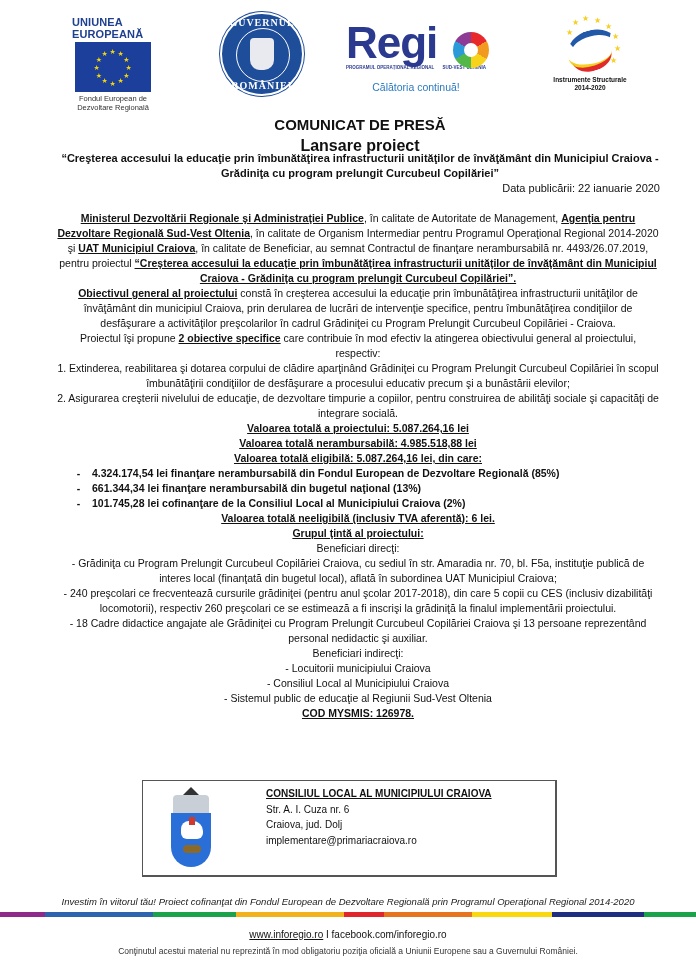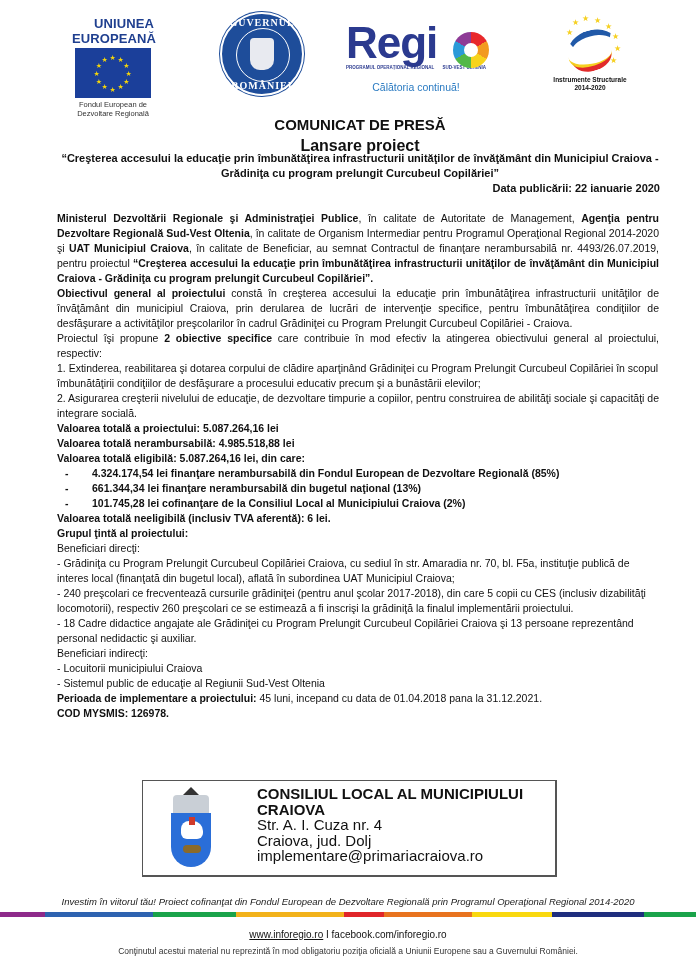--- a/index.html
+++ b/index.html
@@ -2,21 +2,21 @@
 <html><head>
 <meta charset="utf-8">
 <style>
   html, body { margin:0; padding:0; background:#fff; }
   body { width:696px; height:960px; position:relative; overflow:hidden;
          font-family:"Liberation Sans", sans-serif; color:#111; }
   .logos { position:absolute; top:0; left:0; width:696px; height:108px; }
   .logo { position:absolute; }
   
   .eu { left:72px; top:16px; width:82px; }
-  .eu-top { font-size:13px; color:#1f3f8f; text-align:right; font-weight:bold; letter-spacing:0.1px; }
+  .eu-top { font-size:11px; color:#1f3f8f; text-align:left; font-weight:bold; letter-spacing:0.1px; }
   .eu-flag { width:76px; height:50px; margin:2px auto 0; background:#1b3f9a; position:relative; }
   .eu-star { position:absolute; color:#f5d60a; font-size:7px; line-height:7px; }
   .eu-bot { font-size:7.5px; color:#333; text-align:center; line-height:9px; margin-top:2px; }
   
   .gov { left:220px; top:12px; width:80px; height:80px; border-radius:50%; background:#1e4d9a; border:2px solid #fff; box-shadow:0 0 0 1px #1e4d9a; }
   .gov-inner { position:absolute; left:14px; top:14px; width:52px; height:52px; border-radius:50%; border:1.5px solid #fff; }
   .gov-text-top, .gov-text-bot { position:absolute; width:100%; text-align:center; color:#fff; font-family:"Liberation Serif", serif; font-size:10px; font-weight:bold; letter-spacing:1px; }
   .gov-text-top { top:3px; }
   .gov-text-bot { bottom:3px; }
   .gov-eagle { position:absolute; left:28px; top:24px; width:24px; height:32px; background:#e8eaf0; border-radius:4px 4px 10px 10px; }
@@ -35,40 +35,40 @@
   .instr-art .arc2 { position:absolute; left:6px; top:24px; width:44px; height:26px; border-radius:50%; border-bottom:6px solid #f6d020; transform:rotate(-10deg); }
   .instr-art .arc3 { position:absolute; left:10px; top:30px; width:40px; height:22px; border-radius:50%; border-bottom:5px solid #e12b2b; transform:rotate(-18deg); }
   .instr-star { position:absolute; color:#f6d020; font-size:8px; }
   .instr-t { font-size:6.5px; font-weight:bold; text-align:center; color:#111; line-height:8px; margin-top:6px; }
 
   
   .hdr { position:absolute; left:60px; width:600px; text-align:center; font-weight:bold; }
   .title { top:116px; font-size:15px; }
   .sub { top:137px; font-size:16px; }
   .ptitle { top:151px; font-size:11px; line-height:15px; }
-  .pubdate { position:absolute; top:182px; right:36px; font-size:11px; font-weight:bold; }
+  .pubdate { position:absolute; top:182px; right:36px; font-size:11px; font-weight:normal; }
 
   
   .body { position:absolute; left:57px; top:211px; width:602px; font-size:10.5px; line-height:15px; }
-  .body p { margin:0; }
+  .body p { margin:0;text-align:center; }
   .j { text-align:justify; }
-  .b { font-weight:bold; }
+  .b { font-weight:bold;text-decoration:underline; }
   .bullet { padding-left:8px; font-weight:bold; display:flex; }
   .bullet .dash { width:27px; flex:none; }
 
   
   .contact { position:absolute; left:142px; top:780px; width:412px; height:94px; border:1px solid #555; border-right-width:2px; border-bottom-width:2px; }
   .crest { position:absolute; left:26px; top:6px; width:44px; height:84px; }
   .crown { position:absolute; left:4px; top:8px; width:36px; height:18px; background:#c9cfd6; border-radius:4px 4px 0 0; }
   .crown-top { position:absolute; left:12px; top:0; width:20px; height:10px; background:#333; clip-path:polygon(50% 0,100% 100%,0 100%); }
   .shield { position:absolute; left:2px; top:26px; width:40px; height:54px; background:#2a6ed8; border-radius:0 0 20px 20px; }
   .horse { position:absolute; left:10px; top:8px; width:22px; height:18px; background:#fff; border-radius:8px 10px 6px 6px; }
   .rider { position:absolute; left:18px; top:4px; width:6px; height:8px; background:#d03a2b; }
   .dragon { position:absolute; left:12px; top:32px; width:18px; height:8px; background:#8a6a2a; border-radius:4px; }
-  .cinfo { position:absolute; left:114px; top:5px; font-size:15px; line-height:15.5px; }
+  .cinfo { position:absolute; left:123px; top:5px; font-size:10px; line-height:15.5px; }
   .cinfo a { color:#1a3ad6; text-decoration:underline; }
 
   
   .slogan { position:absolute; left:0; top:896px; width:696px; text-align:center; font-size:9.5px; font-style:italic; color:#222; }
   .stripe { position:absolute; left:0; top:912px; width:696px; height:5px; display:flex; }
   .stripe span { height:5px; display:block; }
   .links { position:absolute; top:929px; left:0; width:696px; text-align:center; font-size:10px; color:#111; }
   .links a { color:#111; text-decoration:underline; }
   .disclaimer { position:absolute; top:946px; left:0; width:696px; text-align:center; font-size:8.5px; color:#333; }
 </style>
@@ -163,38 +163,38 @@
       <span>101.745,28 lei cofinanţare de la Consiliul Local al Municipiului Craiova (2%)</span>
     </p>
   <p class="b">Valoarea totală neeligibilă (inclusiv TVA aferentă): 6 lei.</p>
   <p class="b">Grupul ţintă al proiectului:</p>
   <p>Beneficiari direcţi:</p>
   <p>- Grădiniţa cu Program Prelungit Curcubeul Copilăriei Craiova, cu sediul în str. Amaradia nr. 70, bl. F5a, instituţie publică de interes local (finanţată din bugetul local), aflată în subordinea UAT Municipiul Craiova;</p>
   <p>- 240 preşcolari ce frecventează cursurile grădiniţei (pentru anul şcolar 2017-2018), din care 5 copii cu CES (inclusiv dizabilităţi locomotorii), respectiv 260 preşcolari ce se estimează a fi inscrişi la grădiniţă la finalul implementării proiectului.</p>
   <p>- 18 Cadre didactice angajate ale Grădiniţei cu Program Prelungit Curcubeul Copilăriei Craiova şi 13 persoane reprezentând personal nedidactic şi auxiliar.</p>
   <p>Beneficiari indirecţi:</p>
   <p>- Locuitorii municipiului Craiova</p>
+  <p>- Consiliul Local al Municipiului Craiova</p>
   <p>- Sistemul public de educaţie al Regiunii Sud-Vest Oltenia</p>
-  <p><span class="b">Perioada de implementare a proiectului:</span><span> 45 luni, incepand cu data de 01.04.2018 pana la 31.12.2021.</span></p>
   <p class="b">COD MYSMIS: 126978.</p>
 </div>
 
 <div class="contact">
   <div class="crest">
     <div class="crown-top"></div>
     <div class="crown"></div>
     <div class="shield">
         <div class="horse"></div>
         <div class="rider"></div>
         <div class="dragon"></div>
       </div>
   </div>
   <div class="cinfo">
     <div class="b">CONSILIUL LOCAL AL MUNICIPIULUI CRAIOVA</div>
-    <div>Str. A. I. Cuza nr. 4</div>
+    <div>Str. A. I. Cuza nr. 6</div>
     <div>Craiova, jud. Dolj</div>
     <div>implementare@primariacraiova.ro</div>
   </div>
 </div>
 
 <div class="slogan">Investim în viitorul tău! Proiect cofinanţat din Fondul European de Dezvoltare Regională prin Programul Operaţional Regional 2014-2020</div>
 <div class="stripe" id="stripe">
     <span style="background: rgb(142, 42, 138); width: 45px;"></span>
     <span style="background: rgb(46, 99, 176); width: 108px;"></span>
     <span style="background: rgb(26, 163, 74); width: 83px;"></span>

